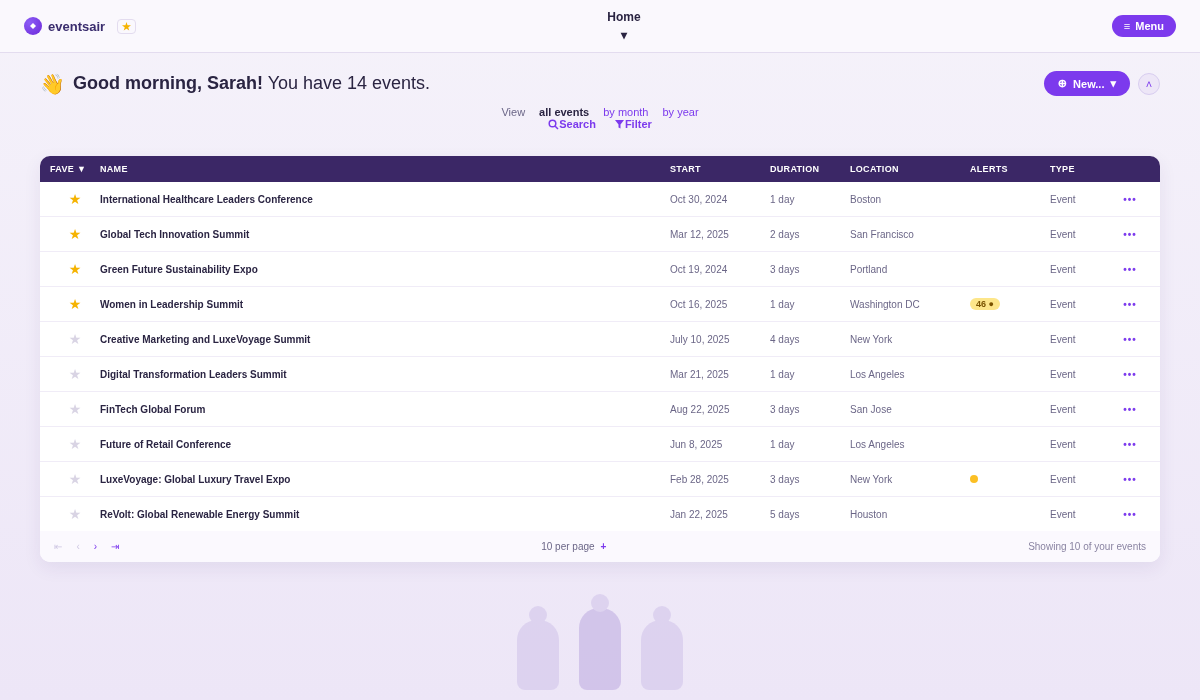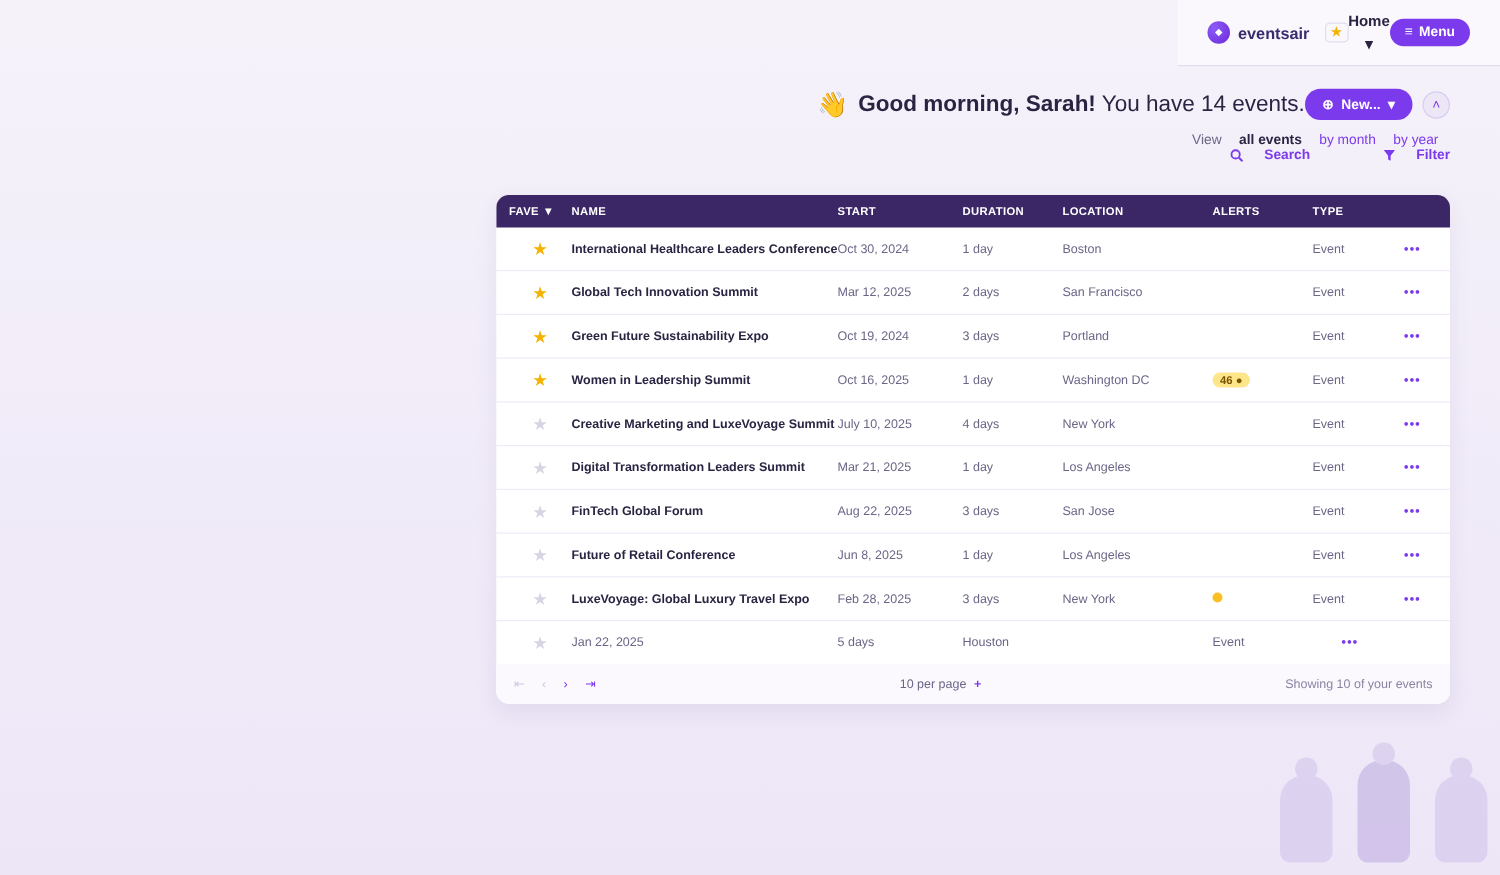--- a/index.html
+++ b/index.html
@@ -11,21 +11,20 @@
   overflow: hidden;
   font-size: 11px;
   color: #2a2442;
 }
 .app {
   width: 1200px;
   height: 700px;
   background: linear-gradient(180deg, #f5f2fa 0%, #ede6f7 100%);
   display: flex;
   flex-direction: column;
-  align-items: flex-end;
 }
 .topbar {
   display: flex;
   align-items: center;
   justify-content: space-between;
   padding: 10px 24px;
   background: #faf8fd;
   border-bottom: 1px solid #e3dcef;
 }
 .brand { display: flex; align-items: center; gap: 6px; font-weight: 700; font-size: 13px; color: #3a2d6e; }
@@ -53,21 +52,21 @@
 .collapse-toggle {
   width:22px; height:22px; border-radius:50%; background:#ede6f7; border:1px solid #d8cdf0;
   display:flex; align-items:center; justify-content:center; color:#7c3aed; cursor:pointer;
 }
 .tabs-row { display:flex; align-items:center; justify-content:space-between; padding:4px 40px 10px;flex-direction:column;}
 .view-tabs { display:flex; align-items:center; gap:14px; font-size:11px; }
 .view-label { color:#6b6687; }
 .tab { color:#7c3aed; cursor:pointer; }
 .tab.active { color:#2a2442; font-weight:700; }
 .actions { display:flex; gap:18px; align-items:center; color:#7c3aed; font-weight:600; font-size:11px;}
-.action { display:flex; align-items:center; gap:16px; cursor:pointer;margin-left:40px;}
+.action { display:flex; align-items:center; gap:0; cursor:pointer;}
 .table-wrap { margin:16px 40px; background:#fff; border-radius:10px; overflow:hidden; box-shadow:0 6px 18px rgba(60,40,120,0.08);}
 .thead {
   background:#3b2766; color:#fff; display:grid;
   grid-template-columns: 50px 1fr 100px 80px 120px 80px 60px 40px;
   padding:8px 10px; font-size:9px; font-weight:700; letter-spacing:.3px; text-transform:uppercase;
 }
 .thead > div { display:flex; align-items:center; gap:3px; }
 .row {
   display:grid;
   grid-template-columns: 50px 1fr 100px 80px 120px 80px 60px 40px;
@@ -273,20 +272,21 @@
           <div class="evname">LuxeVoyage: Global Luxury Travel Expo</div>
           <div class="muted">Feb 28, 2025</div>
           <div class="muted">3 days</div>
           <div class="muted">New York</div>
           <div><span class="alert-dot"></span></div>
           <div class="muted">Event</div>
           <div class="dots">•••</div>
         </div>
         <div class="row">
           <div class="star off">★</div>
+          <div class="evname">ReVolt: Global Renewable Energy Summit</div>
           <div class="muted">Jan 22, 2025</div>
           <div class="muted">5 days</div>
           <div class="muted">Houston</div>
           <div></div>
           <div class="muted">Event</div>
           <div class="dots">•••</div>
         </div>
       </div>
     <div class="pager">
       <div class="pager-nav">

